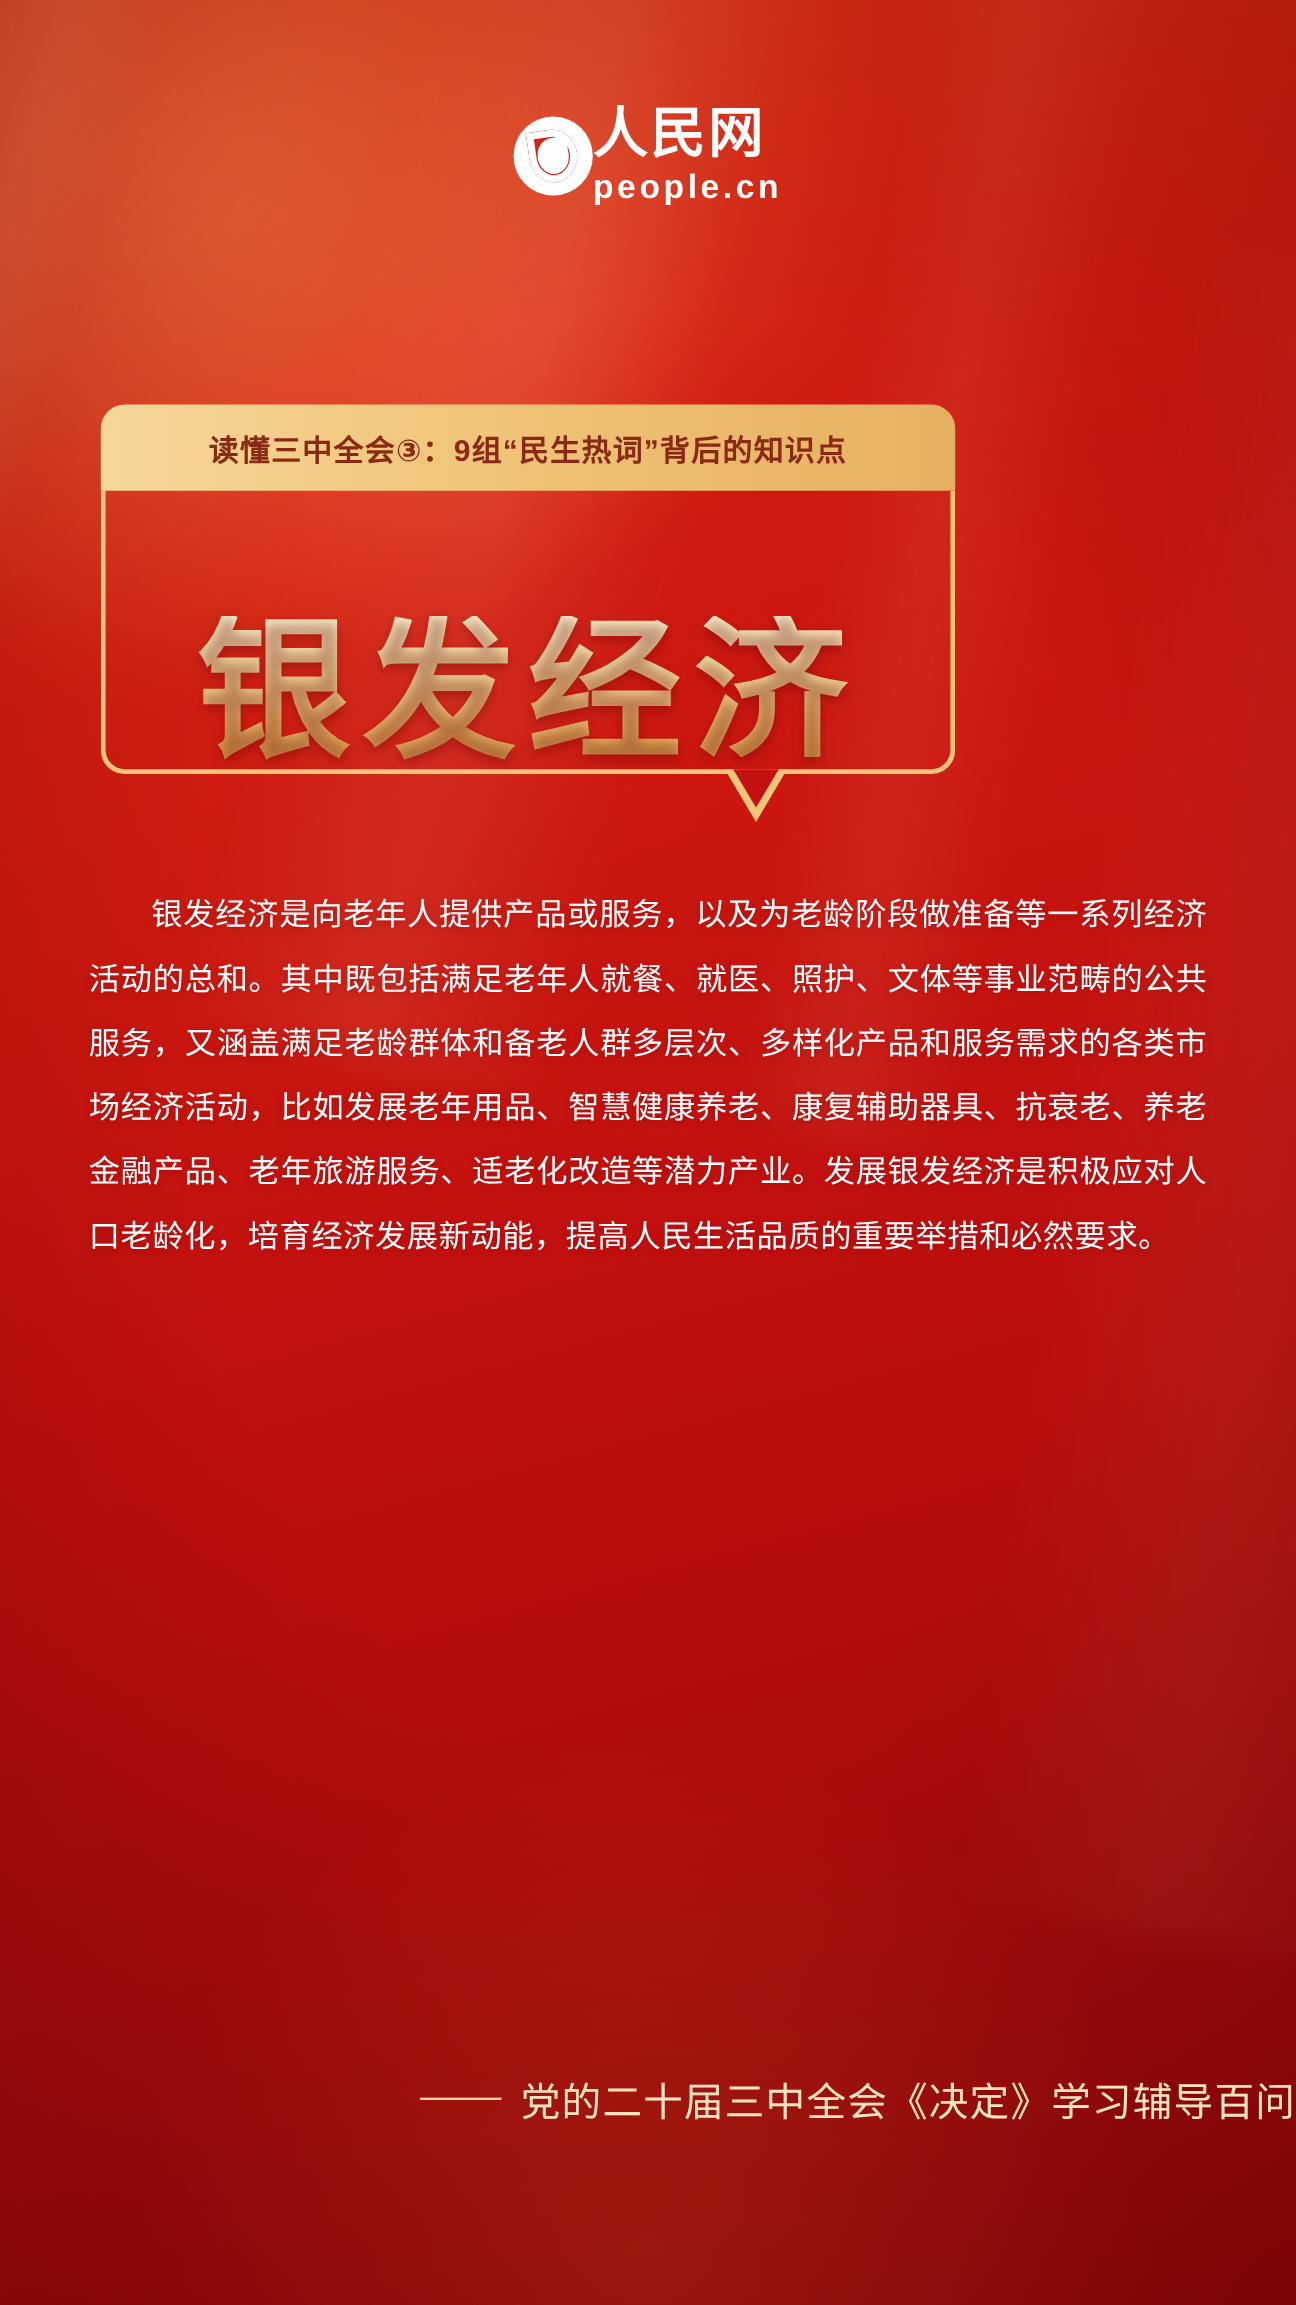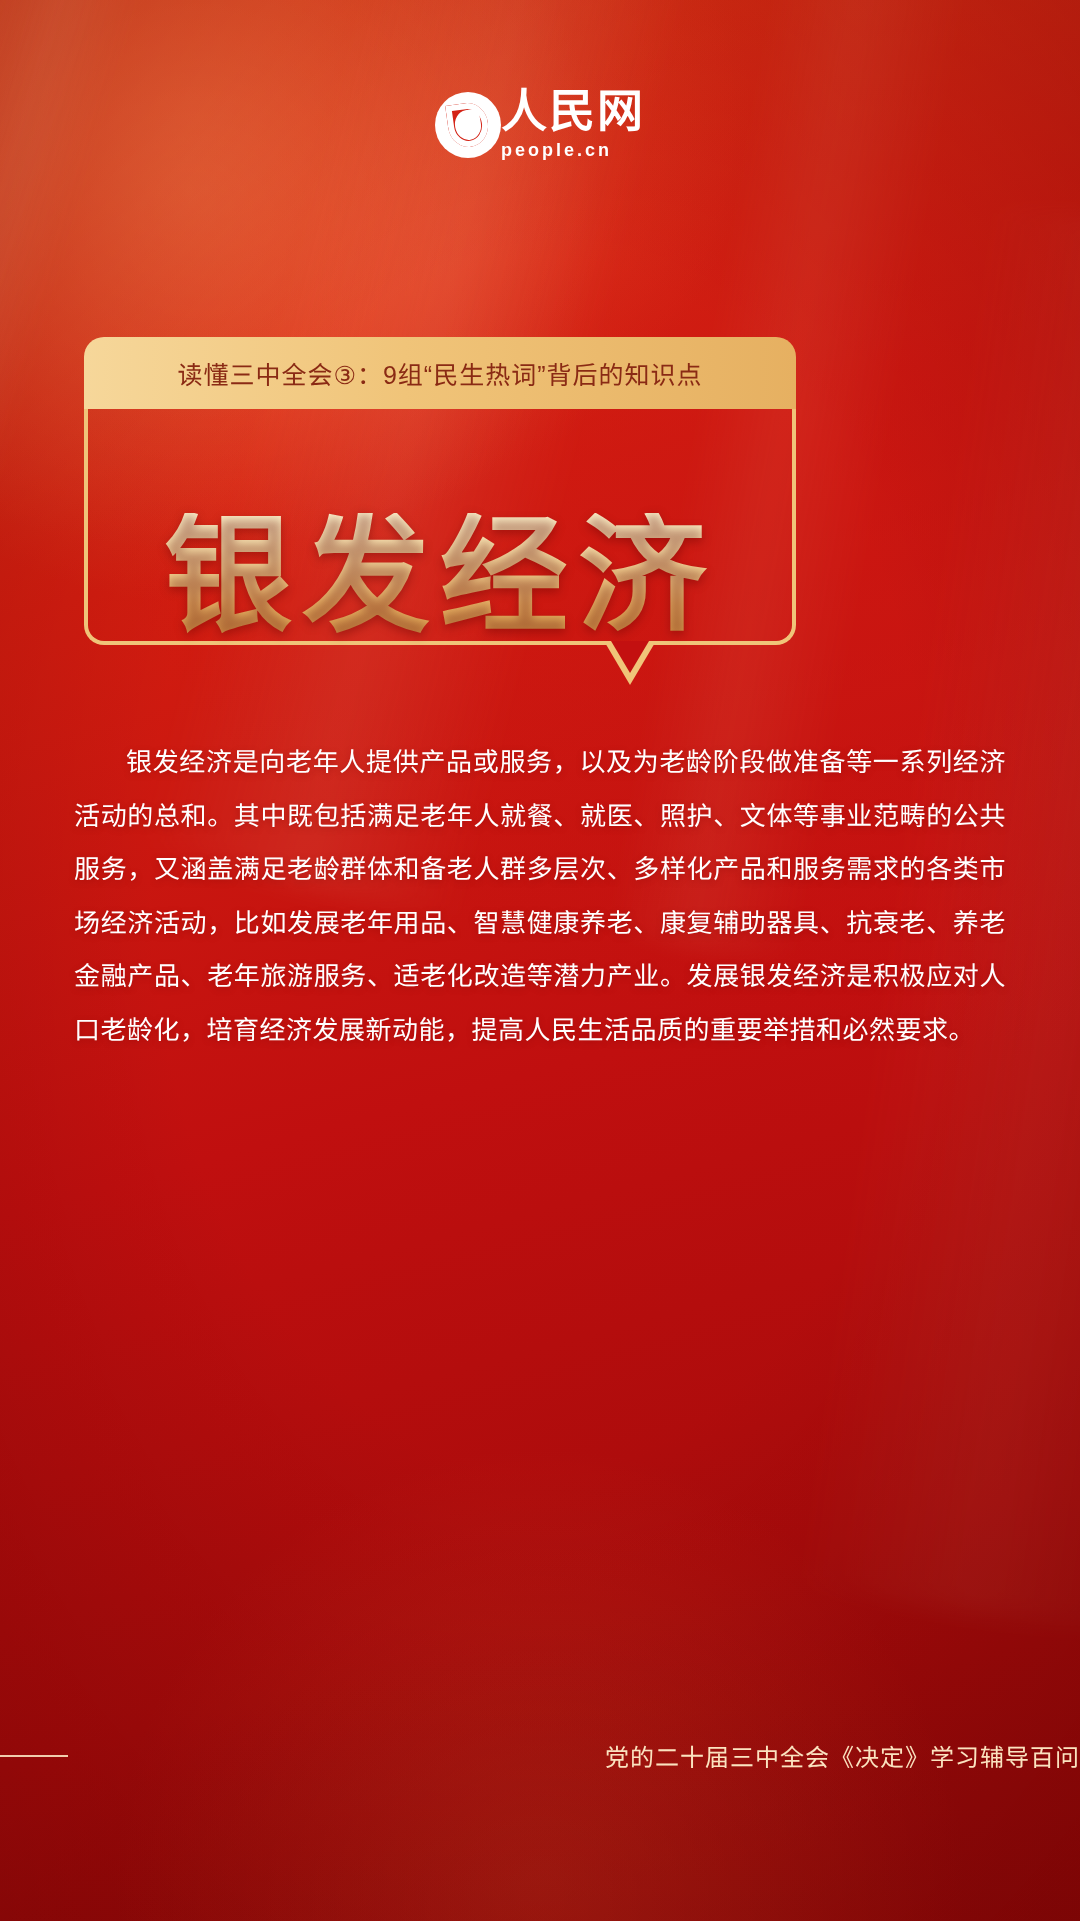--- a/index.html
+++ b/index.html
@@ -87,21 +87,21 @@
   .logo-text { display: flex; flex-direction: column; align-items: flex-start; }
   .logo-cn {
     font-family: "Liberation Serif", "DejaVu Serif", serif;
     font-weight: 700;
     font-size: 46px;
     color: #ffffff;
     letter-spacing: 2px;
     line-height: 1.05;
   }
   .logo-en {
-    font-size: 18px;
+    font-size: 28px;
     font-weight: 700;
     color: #ffffff;
     letter-spacing: 3px;
     margin-top: 4px;
   }
 
   
   .card {
     position: absolute;
     left: 84px;
@@ -110,20 +110,21 @@
   }
   .card-top {
     height: 72px;
     border-radius: 20px 20px 0 0;
     background: linear-gradient(90deg, #f6d79a 0%, #f0c479 45%, #e6b061 100%);
     display: flex;
     align-items: center;
     justify-content: center;
     padding: 0 18px;
     box-sizing: border-box;
+    font-weight: bold;
   }
   .card-top-text {
     font-size: 25px;
     letter-spacing: 1px;
     color: #8a2a14;
     white-space: nowrap;
     font-family: "Liberation Sans", "DejaVu Sans", sans-serif;
   }
   .card-body {
     position: relative;
@@ -183,24 +184,24 @@
     text-shadow: 0 2px 6px rgba(120,0,0,0.35);
   }
 
   
   .footer {
     position: absolute;
     left: 0; right: 0;
     bottom: 148px;
     display: flex;
     align-items: center;
-    justify-content: space-between;
+    justify-content: flex-end;
     gap: 16px;
     color: #fbe3c0;
-    font-size: 24px;
+    font-size: 33px;
     letter-spacing: 1px;
   }
   .footer-dash {
     display: inline-block;
     width: 68px;
     height: 2px;
     background: #fbe3c0;
     opacity: .9;
   }
 </style>

